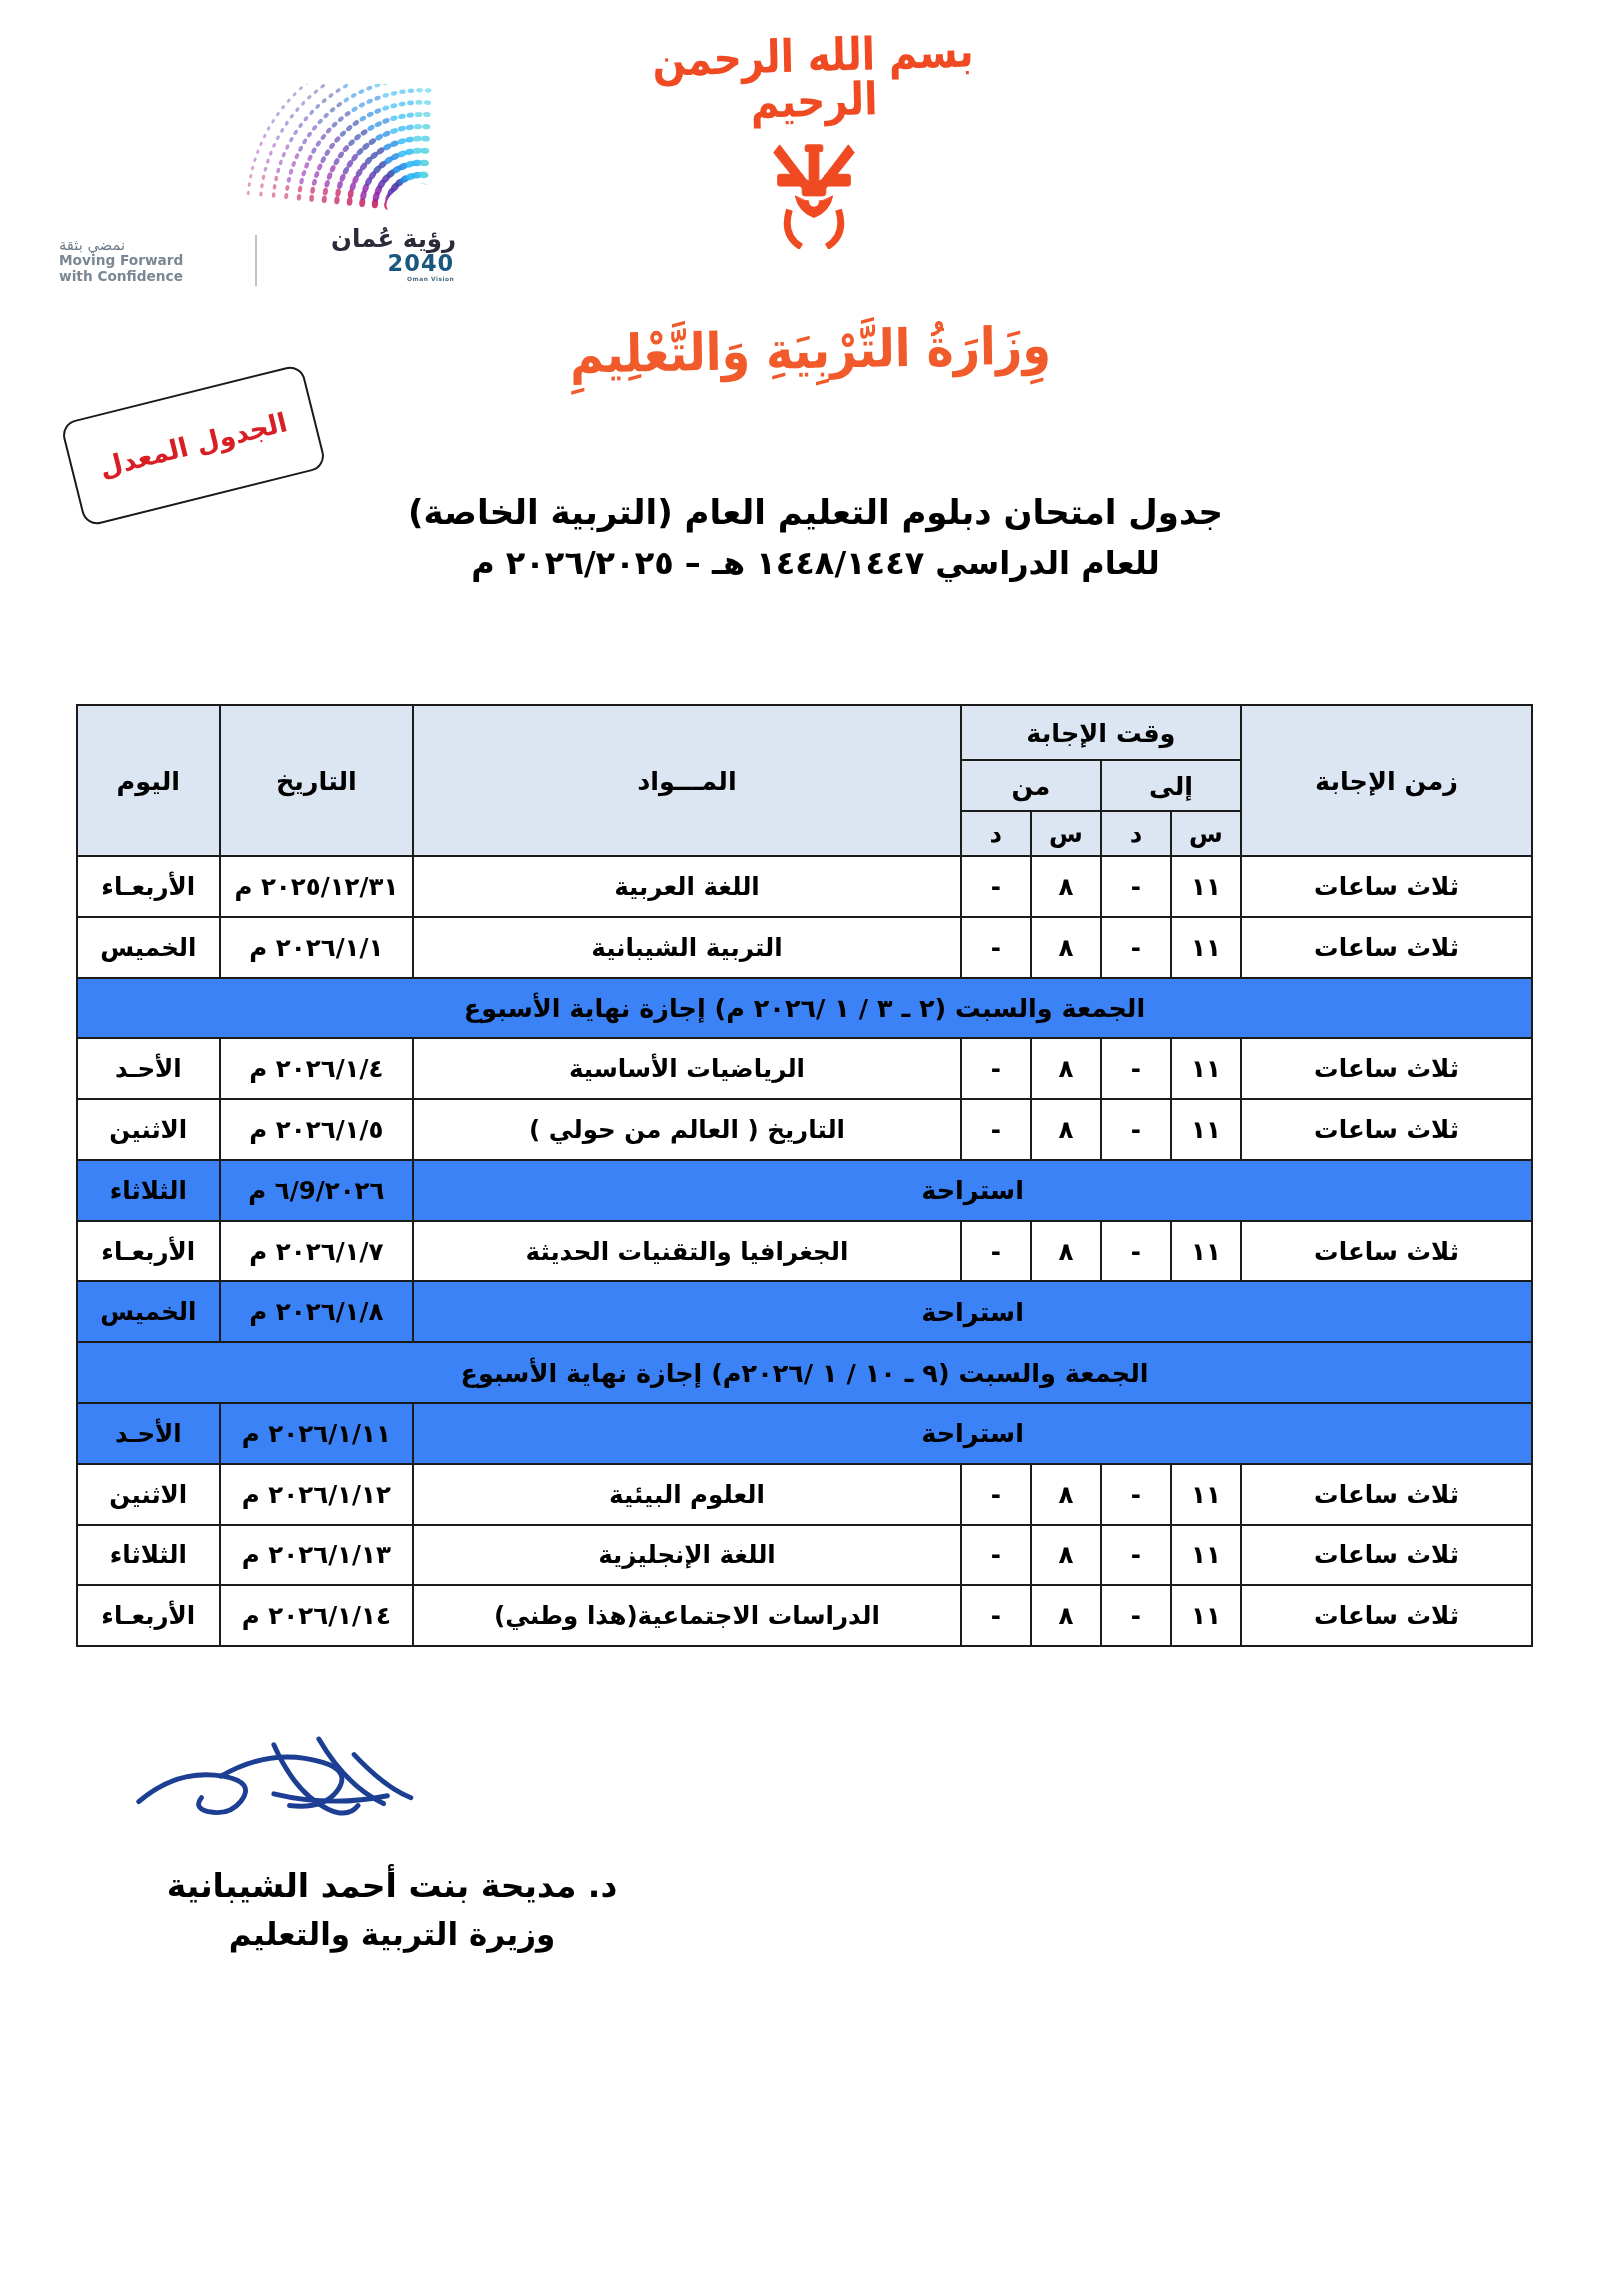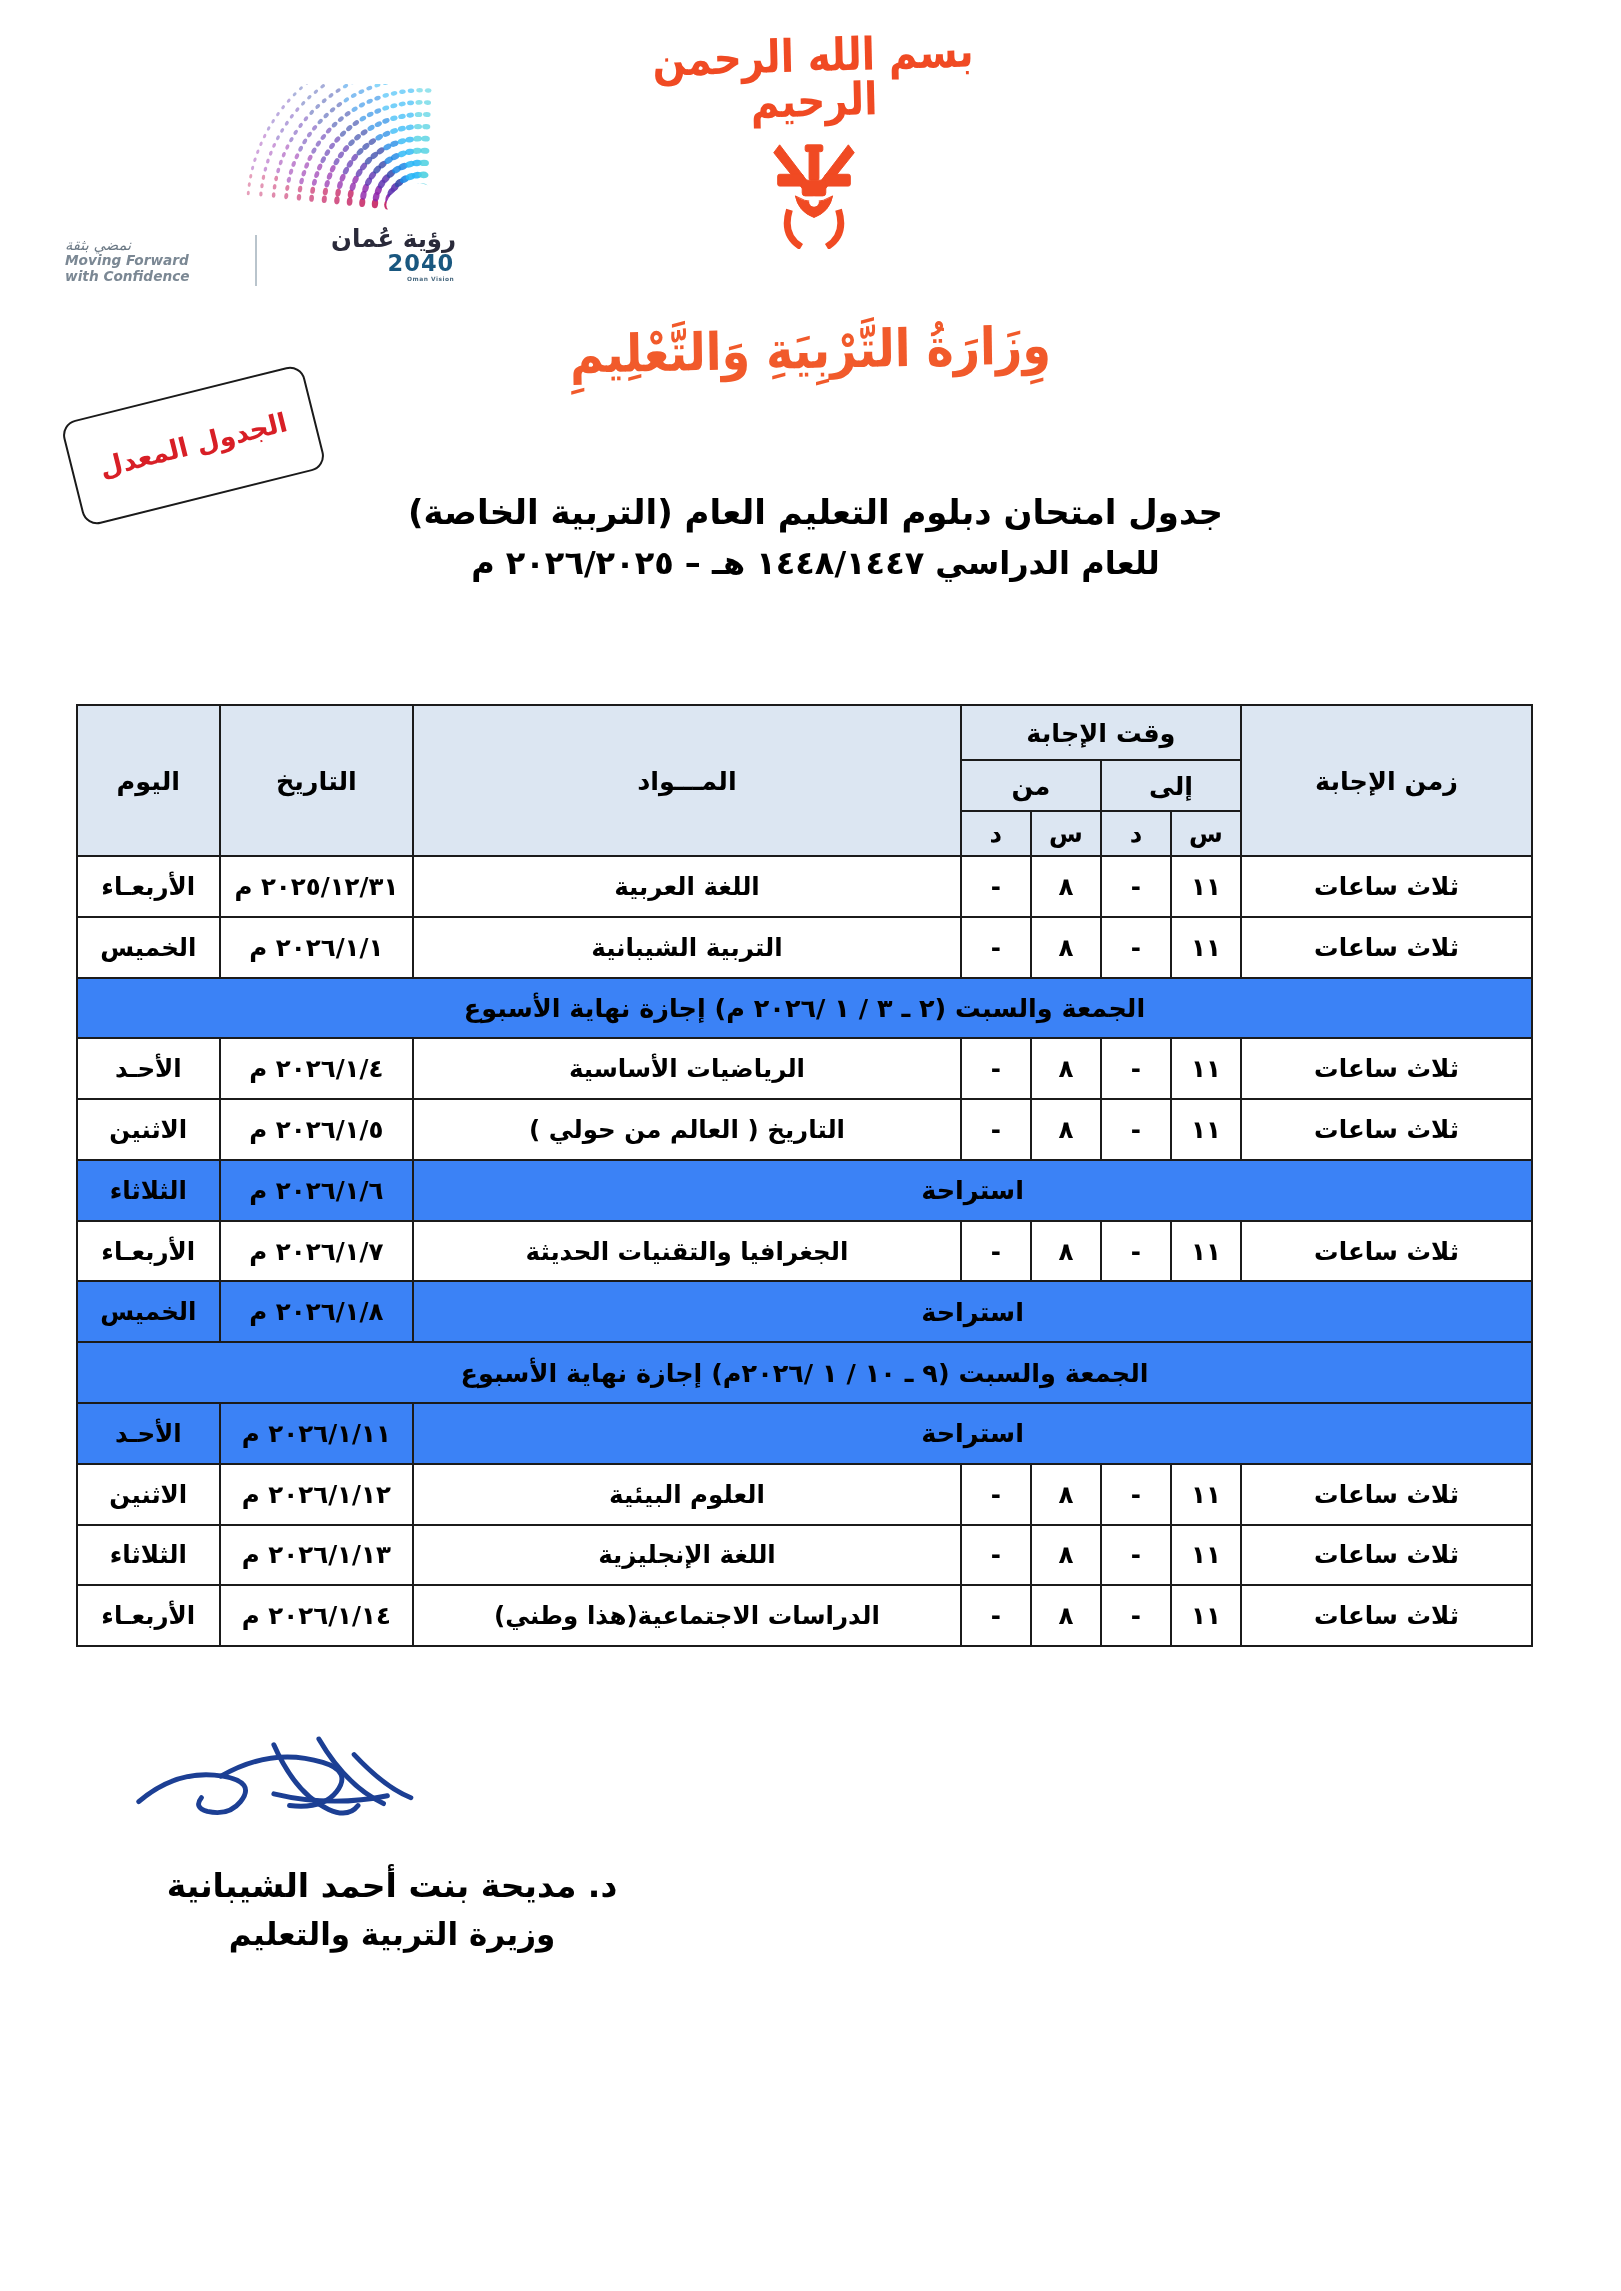--- a/index.html
+++ b/index.html
@@ -13,21 +13,21 @@
 
   
   .page{position:relative;width:1621px;height:2292px;}
 
   
   .vision-logo{position:absolute;left:54px;top:74px;width:412px;height:216px;}
   .vision-fan{position:absolute;left:176px;top:9.8px;width:225px;height:147px;}
   .vision-ar{position:absolute;right:9.8px;bottom:37px;font-size:24.5px;font-weight:bold;color:#2a2a3a;letter-spacing:2px;white-space:nowrap;margin-top:20px;}
   .vision-2040{position:absolute;right:11.8px;bottom:7.8px;font-size:22.5px;font-weight:bold;color:#19577f;letter-spacing:1px;}
   .vision-2040 small{display:block;font-size:5.9px;letter-spacing:0.5px;color:#4a6a80;}
-  .vision-tag{position:absolute;left:11px;bottom:5.9px;text-align:left;line-height:1.12;font-style:italic;}
+  .vision-tag{position:absolute;left:5px;bottom:5.9px;text-align:left;line-height:1.12;}
   .vision-tag .ar{font-size:14.7px;color:#6d7a86;letter-spacing:2.9px;direction:rtl;}
   .vision-tag .en1,.vision-tag .en2{font-size:13.7px;color:#7b8894;font-weight:bold;direction:ltr;text-align:left;}
   .vision-divider{position:absolute;left:201px;bottom:3.9px;width:2px;height:51px;background:#b9c4cc;}
 
   
   .basmala-block{position:absolute;left:637px;top:39px;width:353px;text-align:center;}
   .basmala{font-size:39px;color:#f04a23;font-family:"DejaVu Sans","Liberation Sans",sans-serif;
            font-weight:bold;transform:scaleY(1.15) rotate(-1.5deg);letter-spacing:-1px;line-height:1;}
   .emblem{margin:13.7px auto 0;width:108px;height:118px;}
 
@@ -405,21 +405,21 @@
             <td>١١</td>
             <td>-</td>
             <td>٨</td>
             <td>-</td>
             <td>التاريخ ( العالم من حولي )</td>
             <td>٢٠٢٦/١/٥ م</td>
             <td>الاثنين</td>
           </tr>
           <tr class="shade">
             <td class="note" colspan="6">استراحة</td>
-            <td>٢٠٢٦/١/٦ م</td>
+            <td>٢٠٢٦/9/٦ م</td>
             <td>الثلاثاء</td>
           </tr>
           <tr>
             <td>ثلاث ساعات</td>
             <td>١١</td>
             <td>-</td>
             <td>٨</td>
             <td>-</td>
             <td>الجغرافيا والتقنيات الحديثة</td>
             <td>٢٠٢٦/١/٧ م</td>

